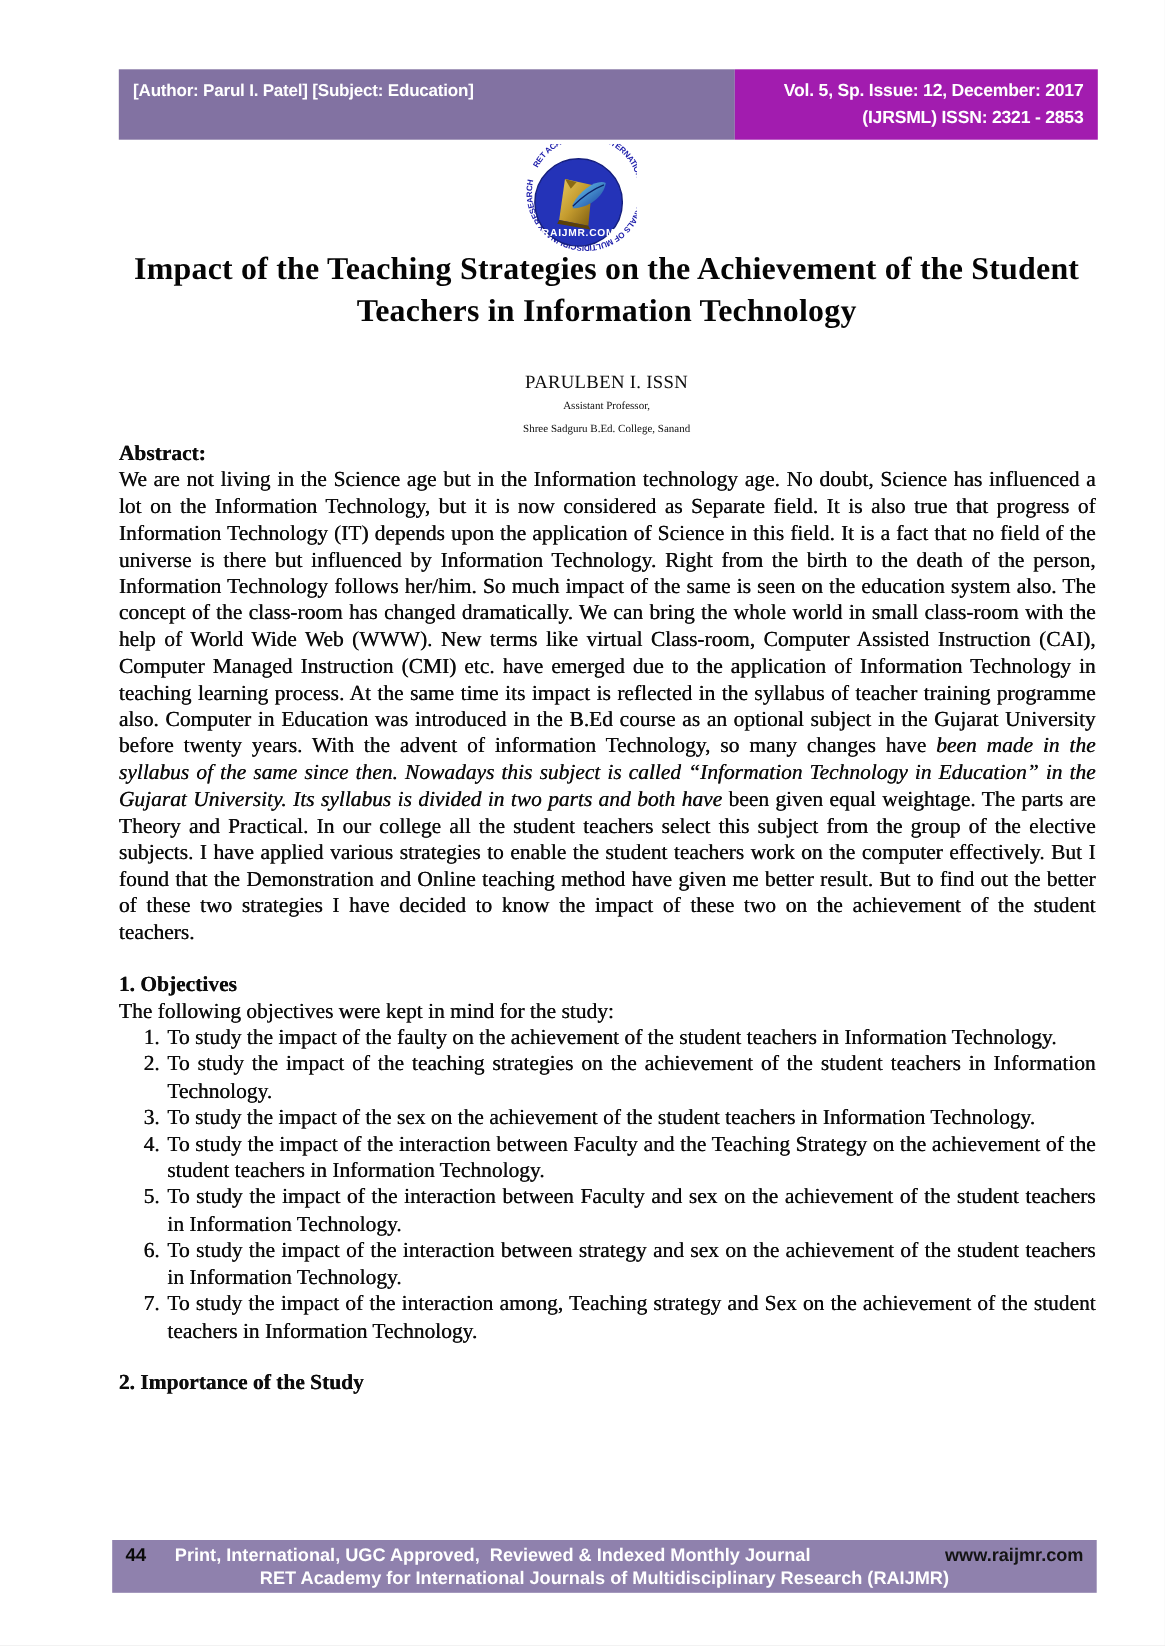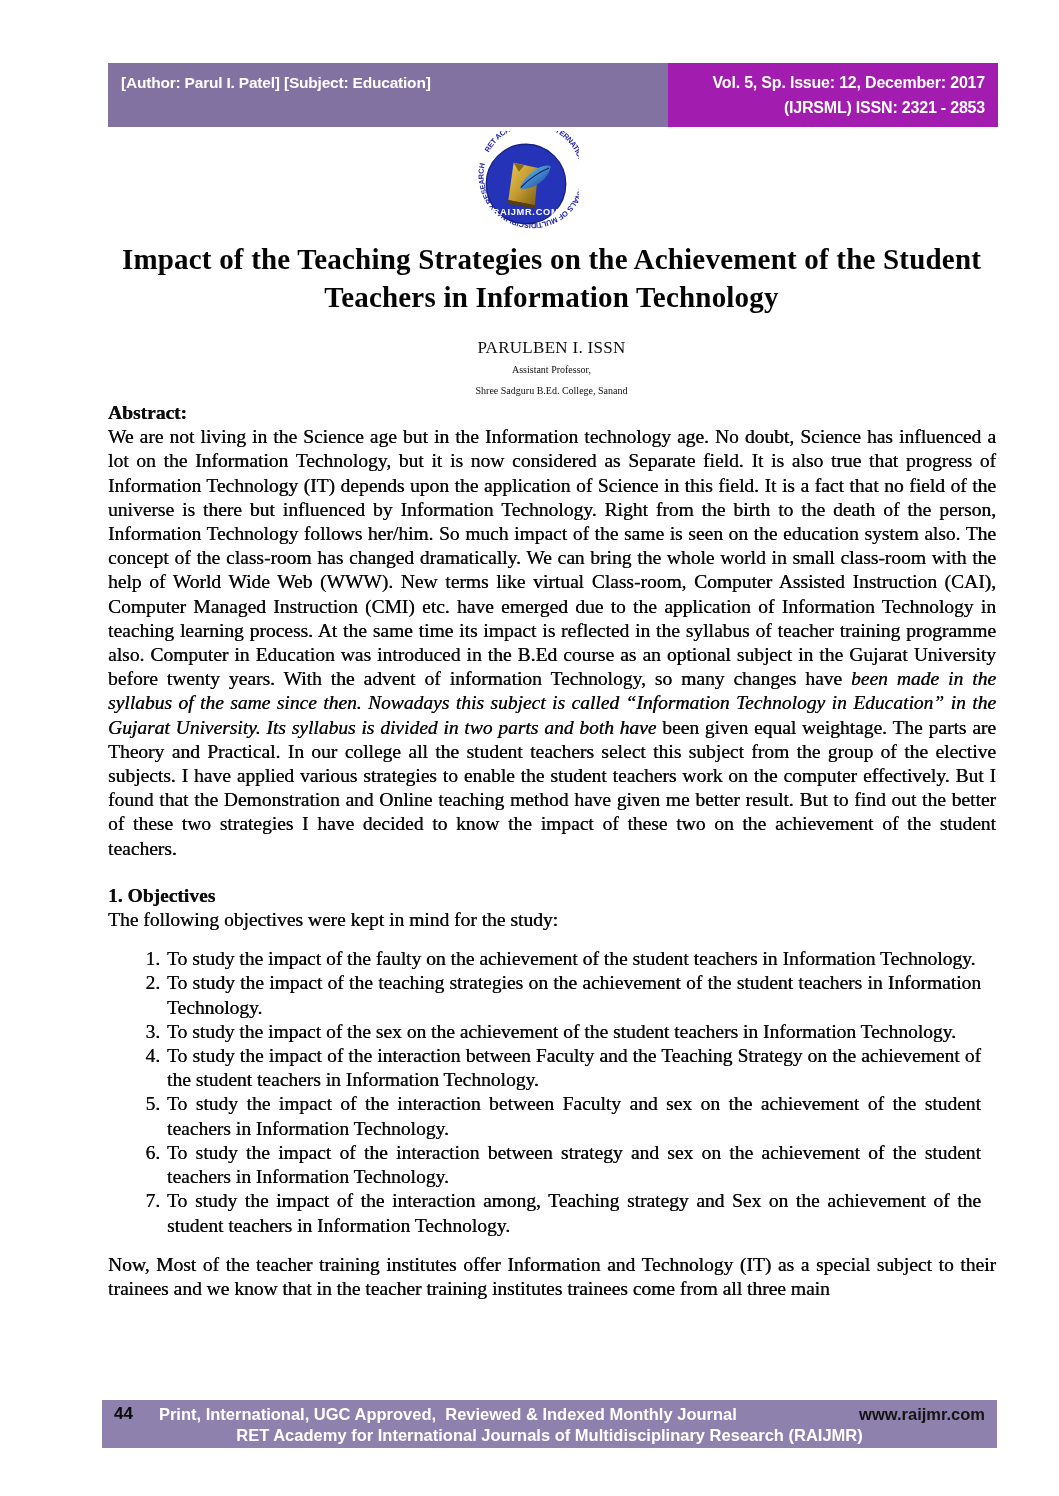--- a/index.html
+++ b/index.html
@@ -46,21 +46,21 @@
   
   .logo-wrap {
     position: absolute;
     top: 131px; left: 0; right: 8px;
     text-align: center;
   }
   .logo-wrap svg { width: 106px; height: 106px; }
   
   .title {
     position: absolute;
-    top: 240px; left: 104px; right: 60px;
+    top: 226px; left: 104px; right: 60px;
     margin: 0 auto;
     max-width: 860px;
     font-size: 29px;
     font-weight: bold;
     text-align: center;
     line-height: 38px;
     color: #050505;
     letter-spacing: 0.2px;
   }
   .author-block {
@@ -77,21 +77,21 @@
     width: 888px;
     font-size: 19.5px;
     line-height: 24.2px;
     text-shadow: 0.3px 0 0 currentColor;
   }
   .heading-bold { font-weight: bold; margin: 0; }
   .body-text { margin: 0; text-align: justify; }
   .section-heading { font-weight: bold; margin: 23px 0 0 0; }
   .intro-line { margin: 0; }
   ol.objectives {
-    margin: 15px; padding: 0 0 0 42px;
+    margin: 0; padding: 0 0 0 42px;
   }
   ol.objectives li {
     text-align: justify;
     padding-left: 2px;
   }
   
   .footer {
     position: absolute;
     top: 1400px; left: 102px; right: 62px;
     height: 48px;
@@ -177,21 +177,21 @@
     <ol class="objectives">
         <li>To study the impact of the faulty on the achievement of the student teachers in Information Technology.</li>
         <li>To study the impact of the teaching strategies on the achievement of the student teachers in Information Technology.</li>
         <li>To study the impact of the sex on the achievement of the student teachers in Information Technology.</li>
         <li>To study the impact of the interaction between Faculty and the Teaching Strategy on the achievement of the student teachers in Information Technology.</li>
         <li>To study the impact of the interaction between Faculty and sex on the achievement of the student teachers in Information Technology.</li>
         <li>To study the impact of the interaction between strategy and sex on the achievement of the student teachers in Information Technology.</li>
         <li>To study the impact of the interaction among, Teaching strategy and Sex on the achievement of the student teachers in Information Technology.</li>
       </ol>
 
-    <p class="body-text">Now, Most of the teacher training institutes offer Information and Technology (IT) as a special subject to their trainees and we know that in the teacher training institutes trainees come from all three main</p>
+    <p class="section-heading">2. Importance of the Study</p>
 
   </div>
 
   <div class="footer">
     <div class="footer-line1">
       <span class="footer-page-num">44</span>
       <span class="footer-center">Print, International, UGC Approved,  Reviewed &amp; Indexed Monthly Journal</span>
       <span class="footer-url">www.raijmr.com</span>
     </div>
     <div class="footer-line2">RET Academy for International Journals of Multidisciplinary Research (RAIJMR)</div>

